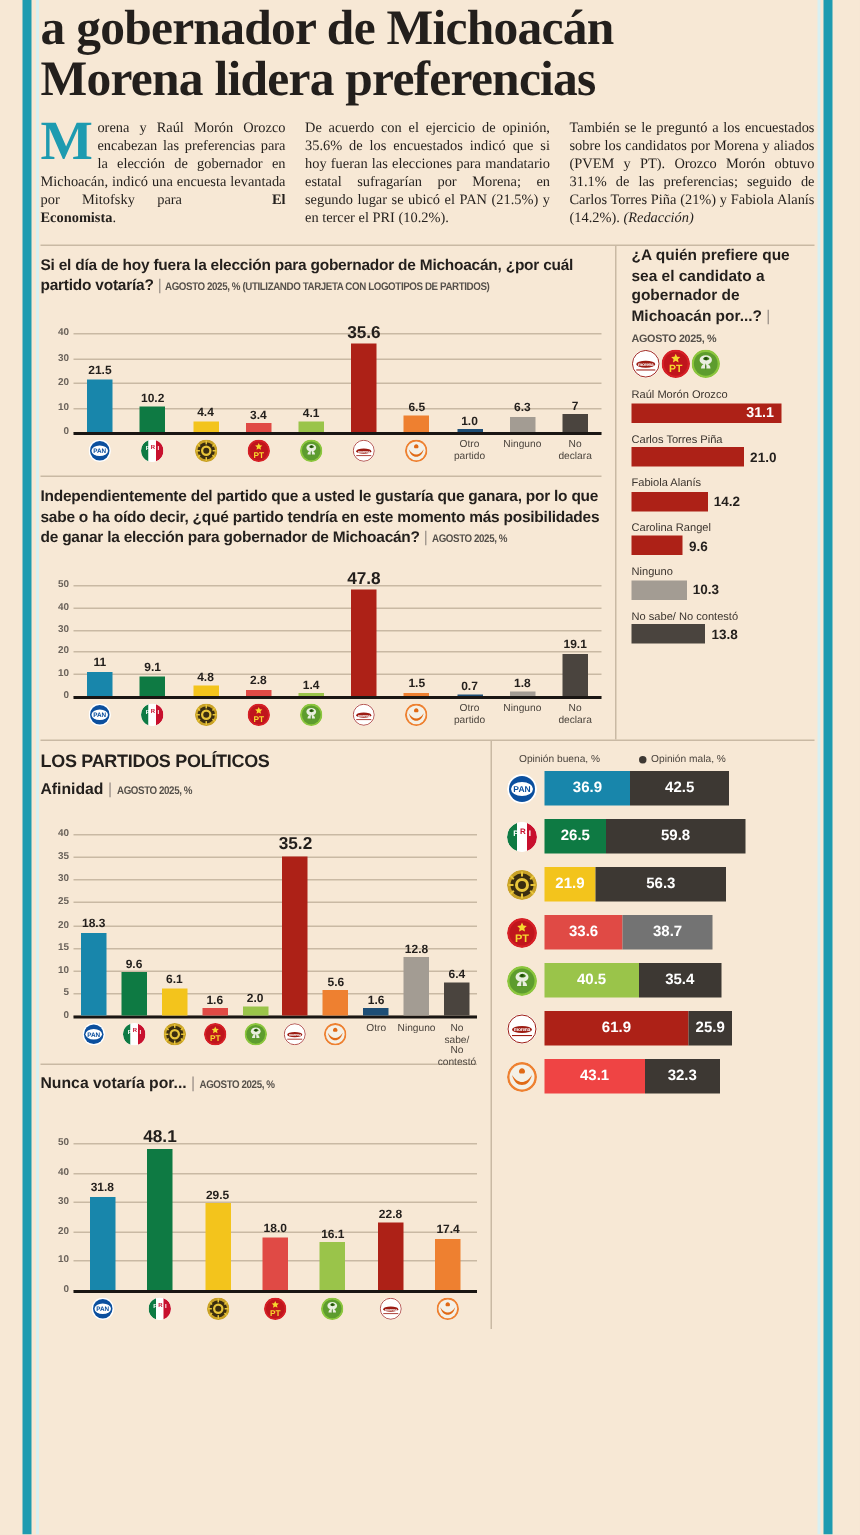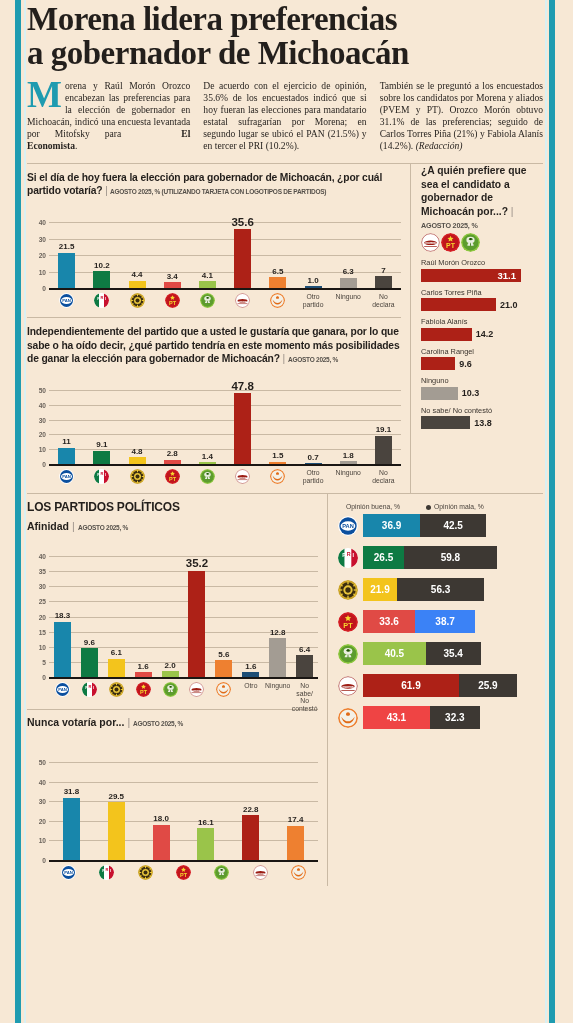--- a/index.html
+++ b/index.html
@@ -147,22 +147,22 @@
 
 <div class="page">
   <div class="rail left"></div>
   <div class="rail right"></div>
   <div class="rail-inner l"></div>
   <div class="rail-inner r"></div>
 
   <div class="content">
 
     <div class="headline">
+      <span class="l2">a gobernador de Michoacán</span>
       <span class="l2">Morena lidera preferencias</span>
-      <span class="l2">a gobernador de Michoacán</span>
     </div>
 
     <div class="lede">
       <div class="col">
         <span class="dropcap">M</span><span>orena y Raúl Morón Orozco encabezan las preferencias para la elección de gobernador en Michoacán, indicó una encuesta levantada por Mitofsky para </span><b>El Economista</b><span>.</span>
       </div>
       <div class="col">De acuerdo con el ejercicio de opinión, 35.6% de los encuestados indicó que si hoy fueran las elecciones para mandatario estatal sufragarían por Morena; en segundo lugar se ubicó el PAN (21.5%) y en tercer el PRI (10.2%).</div>
       <div class="col"><span>También se le preguntó a los encuestados sobre los candidatos por Morena y aliados (PVEM y PT). Orozco Morón obtuvo 31.1% de las preferencias; seguido de Carlos Torres Piña (21%) y Fabiola Alanís (14.2%). </span><i>(Redacción)</i></div>
     </div>
 
@@ -782,20 +782,24 @@
             <div class="ytick" style="top: 45.4545px;">40</div>
             <div class="gridline" style="top: 25.8182px;"></div>
             <div class="ytick" style="top: 25.8182px;">50</div>
             <div class="axis" style="top: 124px;"></div>
             <div class="bars" style="height: 124px; top: 0px; bottom: auto; position: absolute; align-items: flex-end;">
               <div class="barcell">
                 <div class="barval">31.8</div>
                 <div class="bar" style="height: 62.4436px; background: rgb(24, 134, 171);"></div>
               </div>
               <div class="barcell">
+                <div class="barval big">48.1</div>
+                <div class="bar" style="height: 94.4509px; background: rgb(14, 122, 67);"></div>
+              </div>
+              <div class="barcell">
                 <div class="barval">29.5</div>
                 <div class="bar" style="height: 57.9273px; background: rgb(243, 196, 28);"></div>
               </div>
               <div class="barcell">
                 <div class="barval">18.0</div>
                 <div class="bar" style="height: 35.3455px; background: rgb(224, 74, 69);"></div>
               </div>
               <div class="barcell">
                 <div class="barval">16.1</div>
                 <div class="bar" style="height: 31.6145px; background: rgb(154, 196, 74);"></div>
@@ -966,21 +970,21 @@
               <span class="logo" style="width: 20px; height: 20px;">
                 <svg width="20" height="20" viewBox="0 0 30 30">
       <circle cx="15" cy="15" r="15" fill="#d62027"></circle>
       <circle cx="15" cy="15" r="12.5" fill="#c0151c"></circle>
       <path d="M15 4.5l1.4 3.1 3.4.4-2.5 2.3.7 3.3-3-1.7-3 1.7.7-3.3-2.5-2.3 3.4-.4z" fill="#f6d72e"></path>
       <text x="15" y="24" font-size="11" font-weight="bold" text-anchor="middle" fill="#f6d72e" font-family="Liberation Sans, sans-serif">PT</text>
     </svg>
               </span>
               <div class="op-bar">
                 <div class="op-seg" style="width: 52.08px; background: rgb(224, 74, 69);">33.6</div>
-                <div class="op-seg bad" style="width: 59.985px; background: #3b82f6;">38.7</div>
+                <div class="op-seg bad" style="width: 59.985px; background: #737373;">38.7</div>
               </div>
             </div>
             <div class="op-row">
               <span class="logo" style="width: 20px; height: 20px;">
                 <svg width="20" height="20" viewBox="0 0 30 30">
       <circle cx="15" cy="15" r="15" fill="#8cc63e"></circle>
       <circle cx="15" cy="15" r="12.5" fill="#5d9c2e"></circle>
       <ellipse cx="15" cy="11" rx="6.5" ry="5" fill="#e9eedf"></ellipse>
       <path d="M12 10c2-3 5-3 7 0-2 2-5 2-7 0z" fill="#3c7a18"></path>
       <circle cx="15" cy="9.5" r="1.6" fill="#1f4a0b"></circle>
@@ -998,21 +1002,21 @@
                 <svg width="20" height="20" viewBox="0 0 30 30">
       <circle cx="15" cy="15" r="15" fill="#fff"></circle>
       <circle cx="15" cy="15" r="14" fill="none" stroke="#9c1c13" stroke-width="1"></circle>
       <ellipse cx="15" cy="15.5" rx="10" ry="3.6" fill="#9c1c13"></ellipse>
       <text x="15" y="17.4" font-size="5" font-weight="bold" text-anchor="middle" fill="#fff" font-family="Liberation Sans, sans-serif" letter-spacing="-0.3">morena</text>
       <rect x="5" y="21" width="20" height="1.1" fill="#9c1c13"></rect>
     </svg>
               </span>
               <div class="op-bar">
                 <div class="op-seg" style="width: 95.945px; background: rgb(173, 33, 23);">61.9</div>
-                <div class="op-seg bad" style="width: 58px; background: rgb(61, 56, 51);">25.9</div>
+                <div class="op-seg bad" style="width: 29px; background: rgb(61, 56, 51);">25.9</div>
               </div>
             </div>
             <div class="op-row">
               <span class="logo" style="width: 20px; height: 20px;">
                 <svg width="20" height="20" viewBox="0 0 30 30">
       <circle cx="15" cy="15" r="15" fill="#ee8030"></circle>
       <circle cx="15" cy="15" r="12.5" fill="#f4f0e6"></circle>
       <path d="M5 13c3.5 5 6.5 7 10 7s6.5-2 10-7c-2 7-5.5 10-10 10S7 20 5 13z" fill="#e06a16"></path>
       <path d="M12 9.5c0-1.8 1.4-3.2 3-3.2s3 1.4 3 3.2c0 1.2-.7 2.1-1.6 2.1h-2.8c-.9 0-1.6-.9-1.6-2.1z" fill="#e06a16"></path>
     </svg>

